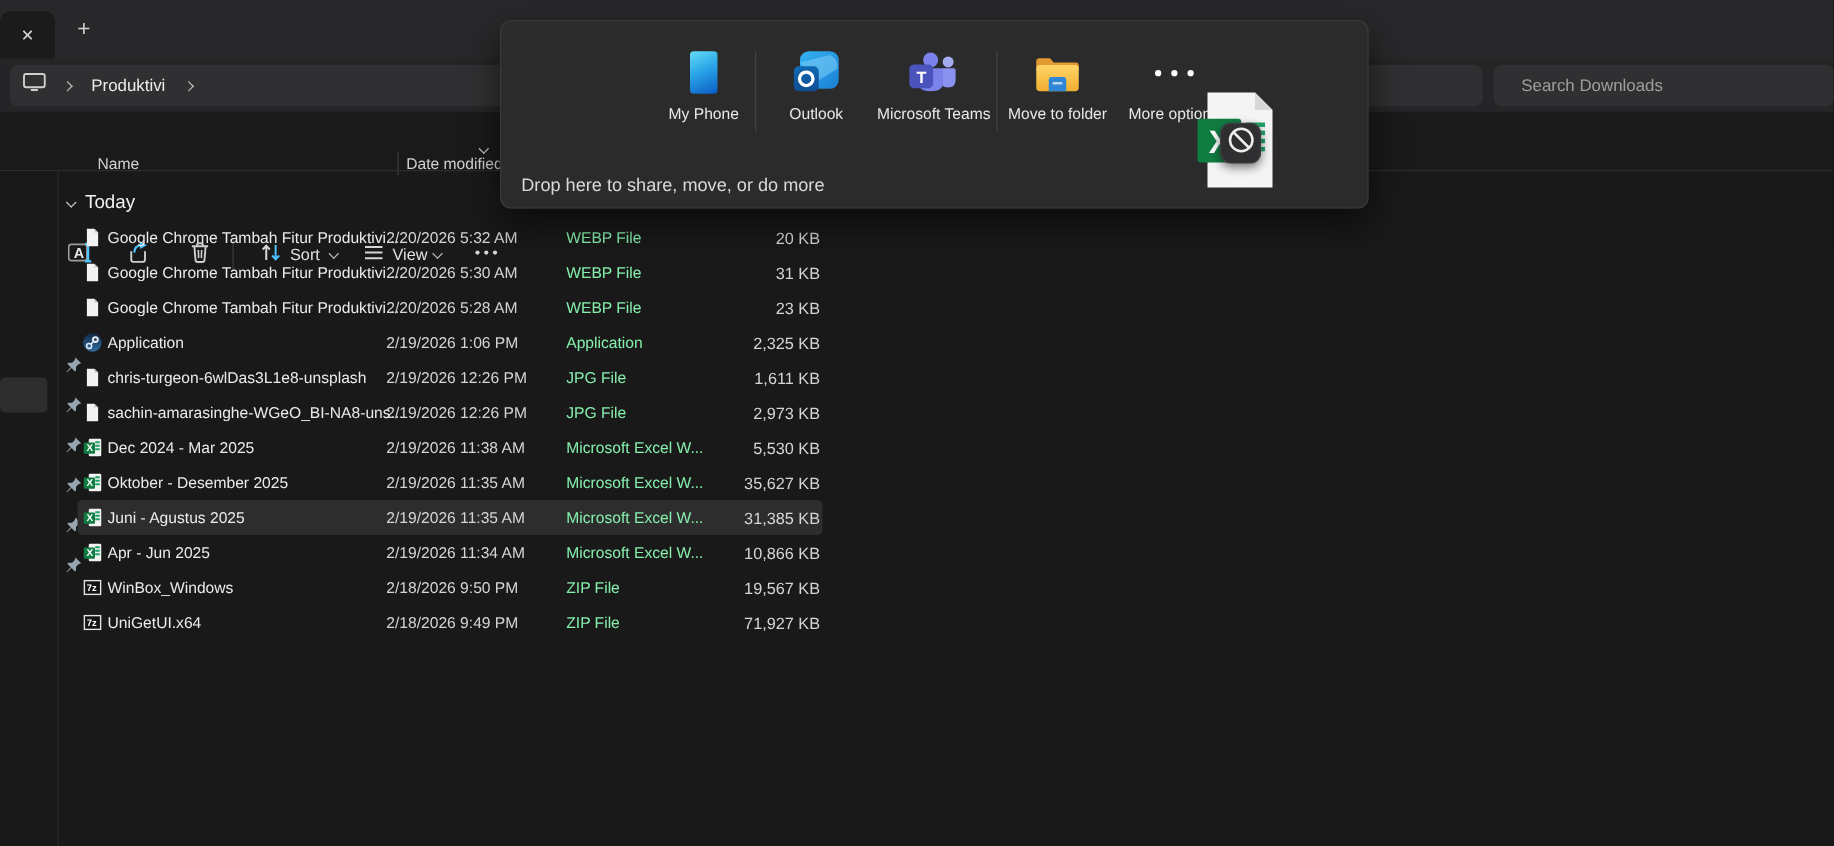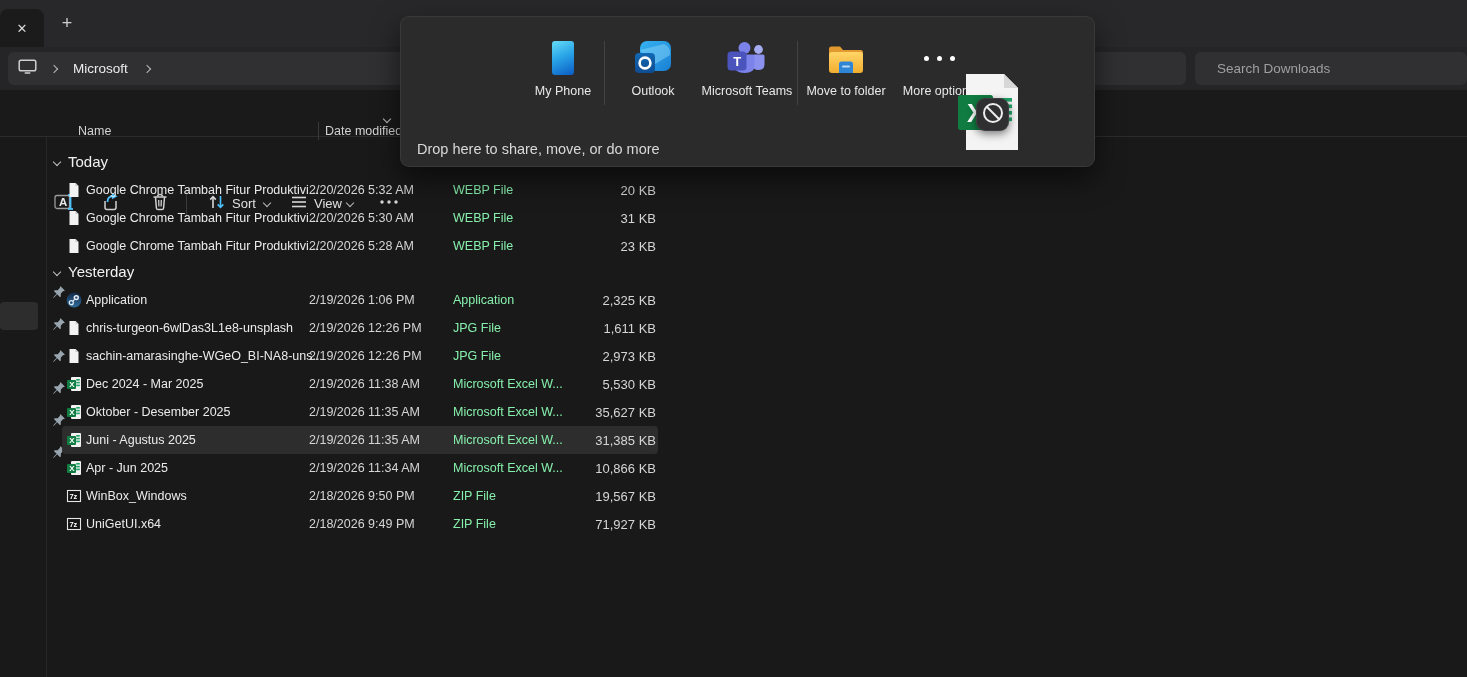--- a/index.html
+++ b/index.html
@@ -105,21 +105,21 @@
 
   <div class="addr-row">
     <div class="addr-field">
       <span class="mon">
         <svg width="19" height="16" viewBox="0 0 19 16">
             <rect x="1.2" y="1.2" width="16.6" height="10.6" rx="1.8" fill="none" stroke="#cfcfcf" stroke-width="1.5"></rect>
             <rect x="6.5" y="13.2" width="6" height="1.6" rx="0.8" fill="#cfcfcf"></rect>
           </svg>
       </span>
       <span class="chev chev-right" style="margin-left:14px;"></span>
-      <span class="crumb-text" style="margin-left:16px;">Microsoft</span>
+      <span class="crumb-text" style="margin-left:16px;">Produktivi</span>
       <span class="chev chev-right" style="margin-left:16px;"></span>
     </div>
     <div class="search-field">
       <span class="search-text">Search Downloads</span>
     </div>
   </div>
 
   <div class="toolbar">
     <div class="tbtn" style="left:6px;">
       <span>
@@ -277,24 +277,20 @@
         </div>
         <div class="frow">
           <span class="c-icon"><svg width="16" height="16" viewBox="0 0 16 16">
               <polygon points="3.5,1 9.5,1 12.5,4 12.5,15 3.5,15" fill="#f2f2f2"></polygon>
               <polygon points="9.5,1 9.5,4 12.5,4" fill="#c9c9c9"></polygon>
             </svg></span>
           <span class="c-name">Google Chrome Tambah Fitur Produktivi...</span>
           <span class="c-date">2/20/2026 5:28 AM</span>
           <span class="c-type">WEBP File</span>
           <span class="c-size">23 KB</span>
-        </div>
-        <div class="group-header">
-          <span class="chev chev-down gchev"></span>
-          <span class="glabel">Yesterday</span>
         </div>
         <div class="frow">
           <span class="c-icon"><svg width="16" height="16" viewBox="0 0 16 16">
               <defs>
                 <linearGradient id="stg" x1="0" y1="0" x2="0" y2="1">
                   <stop offset="0" stop-color="#122a47"></stop>
                   <stop offset="1" stop-color="#2f6d9e"></stop>
                 </linearGradient>
               </defs>
               <circle cx="8" cy="8" r="7.4" fill="url(#stg)"></circle>

